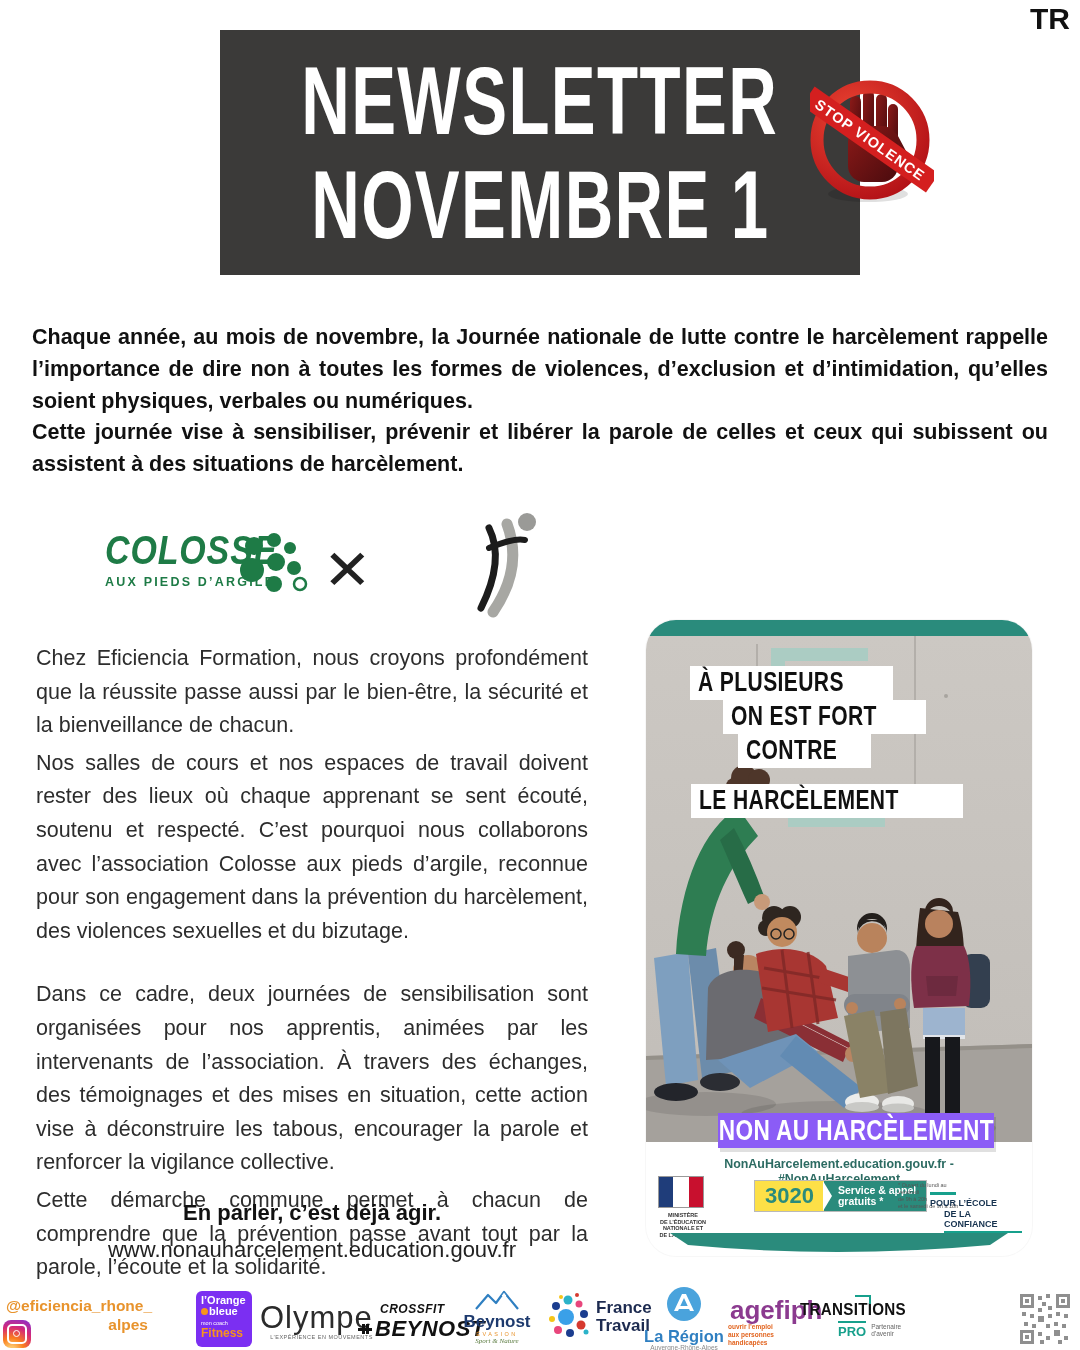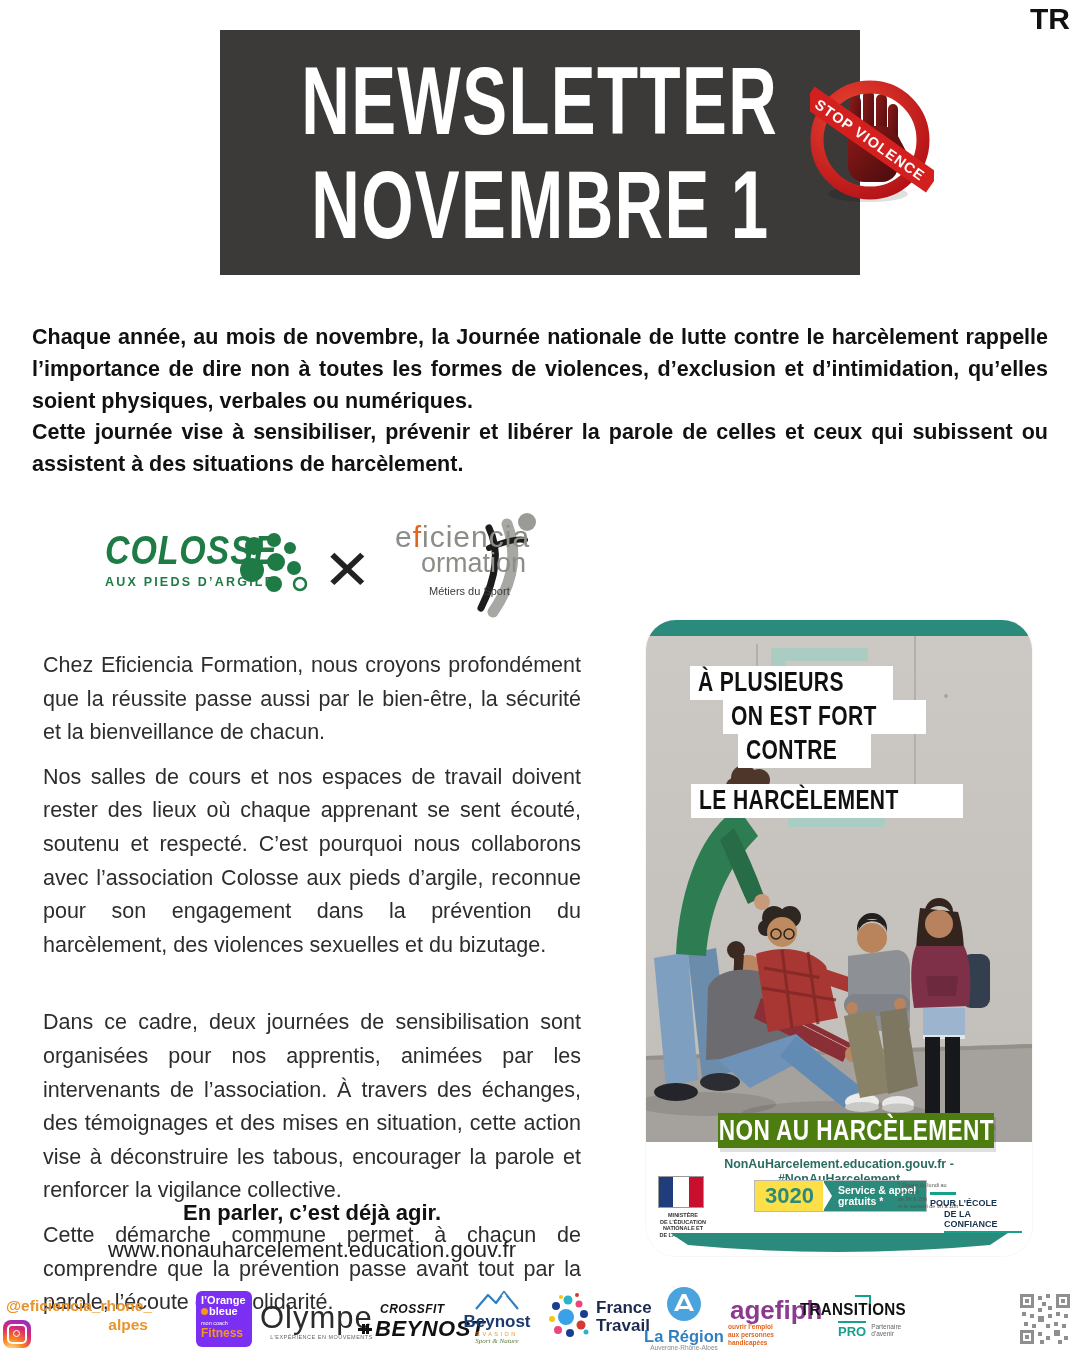--- a/index.html
+++ b/index.html
@@ -30,35 +30,35 @@
   .efi{position:absolute;left:395px;top:520px;width:200px;}
   .efi-l1{font-size:30px;color:#8d8d88;letter-spacing:1px;}
   .efi-l1 .f{color:#e2641f;}
   .efi-l2{font-size:27px;color:#8d8d88;margin-left:26px;margin-top:-6px;}
   .efi-sub{font-size:11px;color:#3a3a3a;margin-left:34px;margin-top:6px;}
   .efi-fig{position:absolute;left:415px;top:508px;}
 
   
   .body-col{position:absolute;left:32px;top:638px;width:560px;font-size:21.5px;line-height:33.6px;
             color:#2d2d2d;text-align:justify;}
-  .body-col p{margin:11px;}
+  .body-col p{margin:4px;}
   .body-col .gap{height:22px;}
   .cta{position:absolute;left:32px;top:1200px;width:560px;text-align:center;}
   .cta-bold{font-size:22px;font-weight:bold;color:#111;}
   .cta-url{font-size:22px;color:#222;margin-top:11px;}
 
   
   .poster{position:absolute;left:646px;top:620px;width:386px;height:636px;background:#fff;
           border-radius:30px;overflow:hidden;box-shadow:0 0 0 1px rgba(0,0,0,.03);}
   .poster-topbar{position:absolute;left:0;top:0;width:100%;height:16px;background:#2a8b7c;}
   .poster-photo{position:absolute;left:0;top:16px;width:386px;height:506px;}
   .chip{position:absolute;background:#fff;color:#101010;font-weight:bold;white-space:nowrap;
         padding:1px 8px 2px 8px;}
   .chip span{display:inline-block;transform:scaleX(.78);transform-origin:left;font-size:27px;letter-spacing:.5px;}
-  .banner{position:absolute;left:72px;top:493px;width:276px;height:35px;background:#4d7c0f;
+  .banner{position:absolute;left:72px;top:493px;width:276px;height:35px;background:#8b5cf6;
           display:flex;align-items:center;justify-content:center;box-shadow:2px 4px 0 rgba(0,0,0,.12);}
   .banner span{color:#fff;font-weight:bold;font-size:29px;display:inline-block;transform:scaleX(.78);
                white-space:nowrap;letter-spacing:.5px;}
   .poster-links{position:absolute;left:0;top:536px;width:100%;text-align:center;color:#2c6b62;
                 font-weight:bold;font-size:13.5px;transform:scaleX(.92);}
   .ministry{position:absolute;left:8px;top:556px;width:58px;}
   .ministry-flag{width:44px;height:30px;border:1px solid #999;background:#fff;display:flex;margin-left:4px;}
   .ministry-flag .b{flex:1;background:#1f3d7a;}
   .ministry-flag .w{flex:1.2;background:#fff;position:relative;}
   .ministry-flag .w::after{content:"";position:absolute;left:3px;top:6px;width:10px;height:14px;
@@ -191,25 +191,20 @@
     </g>
     <circle cx="62" cy="56" r="6" fill="none" stroke="#1e7b46" stroke-width="2.5"></circle>
   </svg>
   <div class="cross-x">✕</div>
   <svg class="efi-fig" width="130" height="110" viewBox="0 0 130 110">
     <circle cx="112" cy="14" r="9" fill="#9a9a97"></circle>
     <path d="M78 104 C96 78 104 48 92 16" fill="none" stroke="#a7a7a3" stroke-width="11" stroke-linecap="round"></path>
     <path d="M66 100 C80 72 86 44 74 20" fill="none" stroke="#1c1c1c" stroke-width="7" stroke-linecap="round"></path>
     <path d="M74 40 C88 34 100 30 110 32" fill="none" stroke="#1c1c1c" stroke-width="6" stroke-linecap="round"></path>
   </svg>
-  <div class="efi">
-    <div class="efi-l1"><span>e</span><span class="f">f</span><span>iciencia</span></div>
-    <div class="efi-l2">ormation</div>
-    <div class="efi-sub">Métiers du Sport</div>
-  </div>
 
   <div class="body-col">
     <p>Chez Eficiencia Formation, nous croyons profondément que la réussite passe aussi par le bien-être, la sécurité et la bienveillance de chacun.</p>
     <p> Nos salles de cours et nos espaces de travail doivent rester des lieux où chaque apprenant se sent écouté, soutenu et respecté. C’est pourquoi nous collaborons avec l’association Colosse aux pieds d’argile, reconnue pour son engagement dans la prévention du harcèlement, des violences sexuelles et du bizutage.</p>
     <div class="gap"></div>
     <p>Dans ce cadre, deux journées de sensibilisation sont organisées pour nos apprentis, animées par les intervenants de l’association. À travers des échanges, des témoignages et des mises en situation, cette action vise à déconstruire les tabous, encourager la parole et renforcer la vigilance collective.</p>
     <p>Cette démarche commune permet à chacun de comprendre que la prévention passe avant tout par la parole, l’écoute et la solidarité.</p>
   </div>
 
   <div class="cta">

